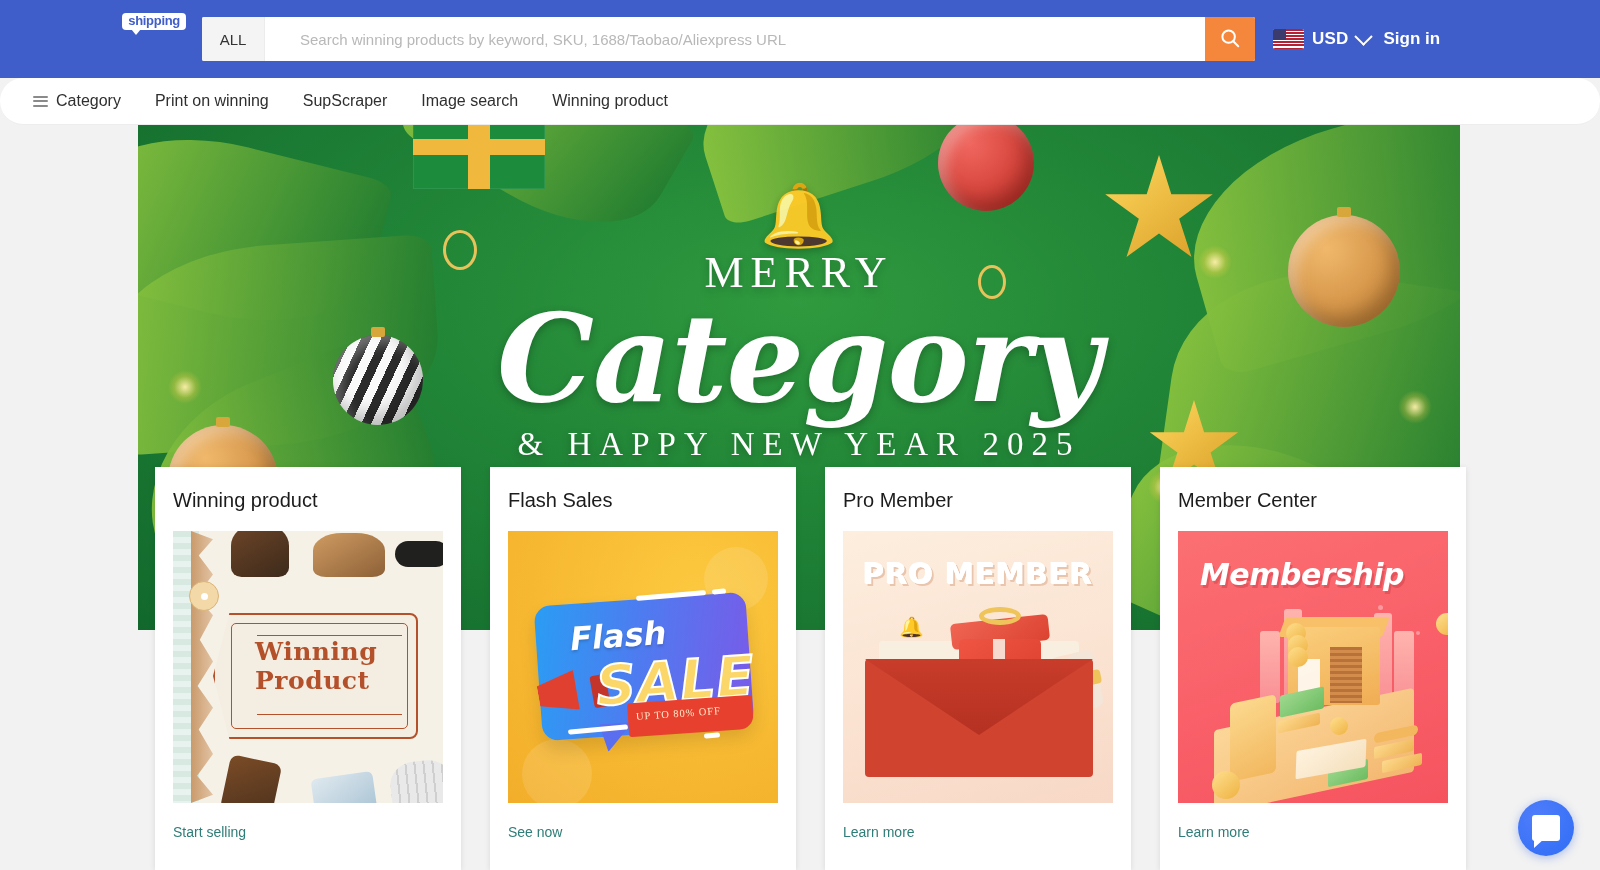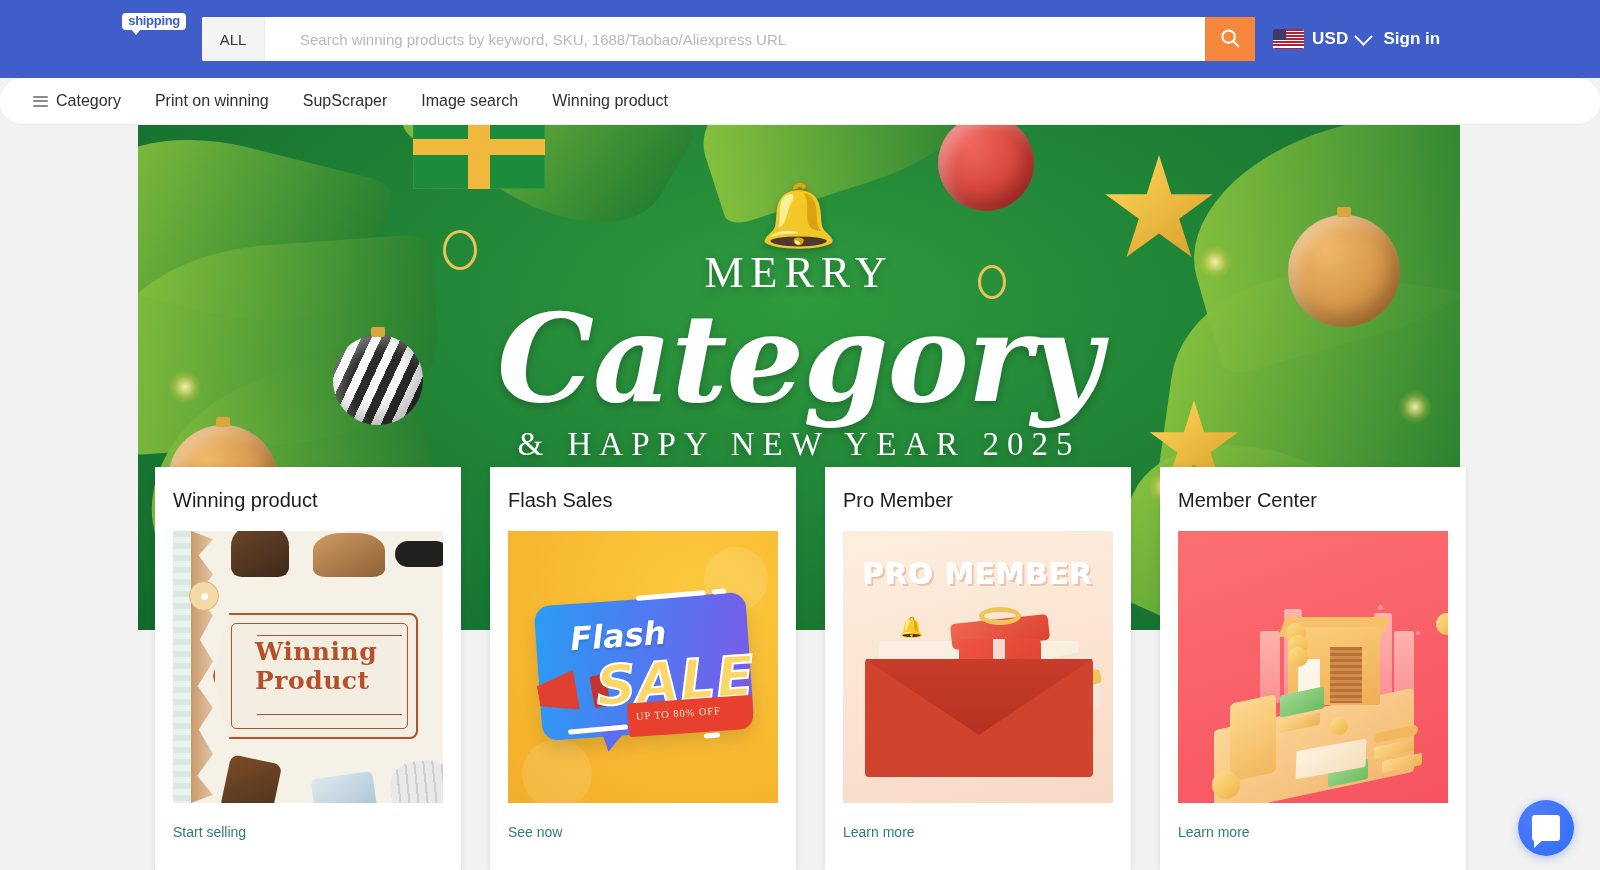--- a/index.html
+++ b/index.html
@@ -587,20 +587,21 @@
         <div class="pm-flap"></div>
       </div>
     </div>
     <div class="card-link">Learn more</div>
   </div>
 
   <div class="card">
     <div class="card-title">Member Center</div>
     <div class="card-img">
       <div class="mb">
+        <div class="mb-title">Membership</div>
         <div class="mb-dot" style="left:200px;top:74px;width:5px;height:5px;"></div>
         <div class="mb-dot" style="left:238px;top:100px;width:4px;height:4px;"></div>
         <div class="mb-tower" style="left:82px;top:100px;width:20px;height:72px;"></div>
         <div class="mb-tower" style="left:106px;top:78px;width:18px;height:96px;"></div>
         <div class="mb-tower" style="left:196px;top:82px;width:18px;height:90px;"></div>
         <div class="mb-tower" style="left:216px;top:100px;width:20px;height:74px;"></div>
         <div class="mb-floor"></div>
         <div class="mb-shop-roof"></div>
         <div class="mb-shop"></div>
         <div class="mb-door"></div>

